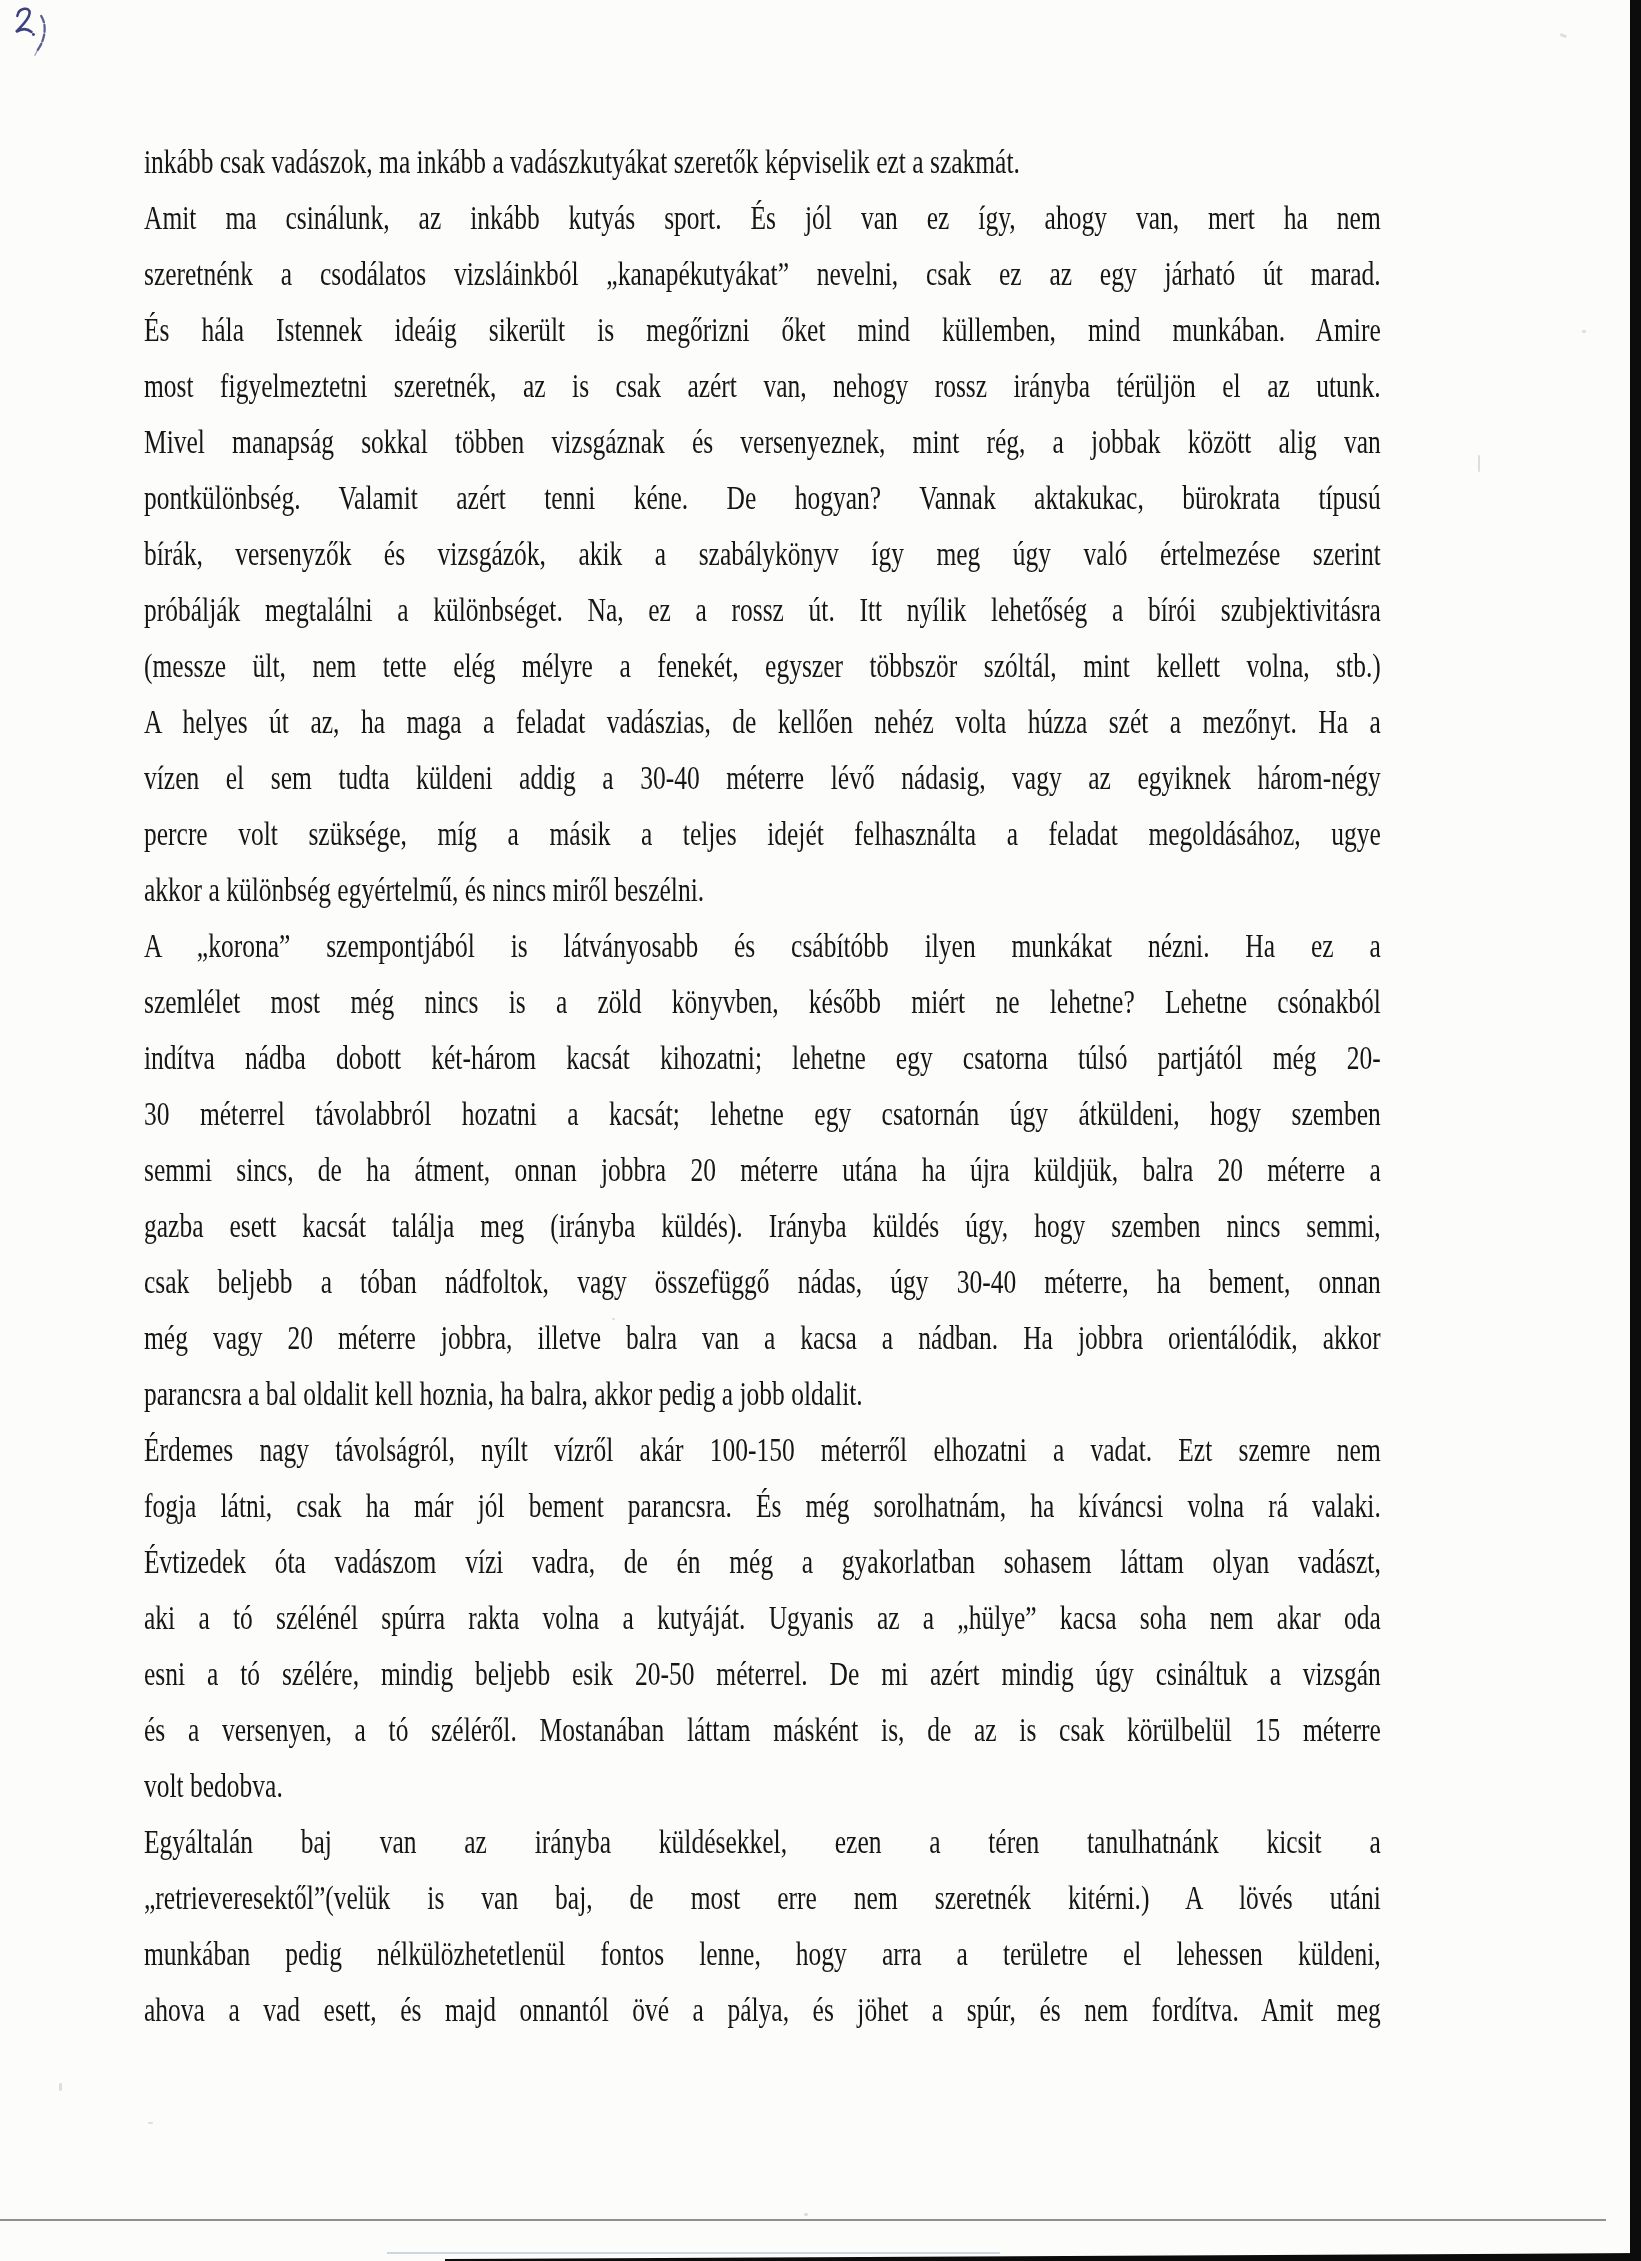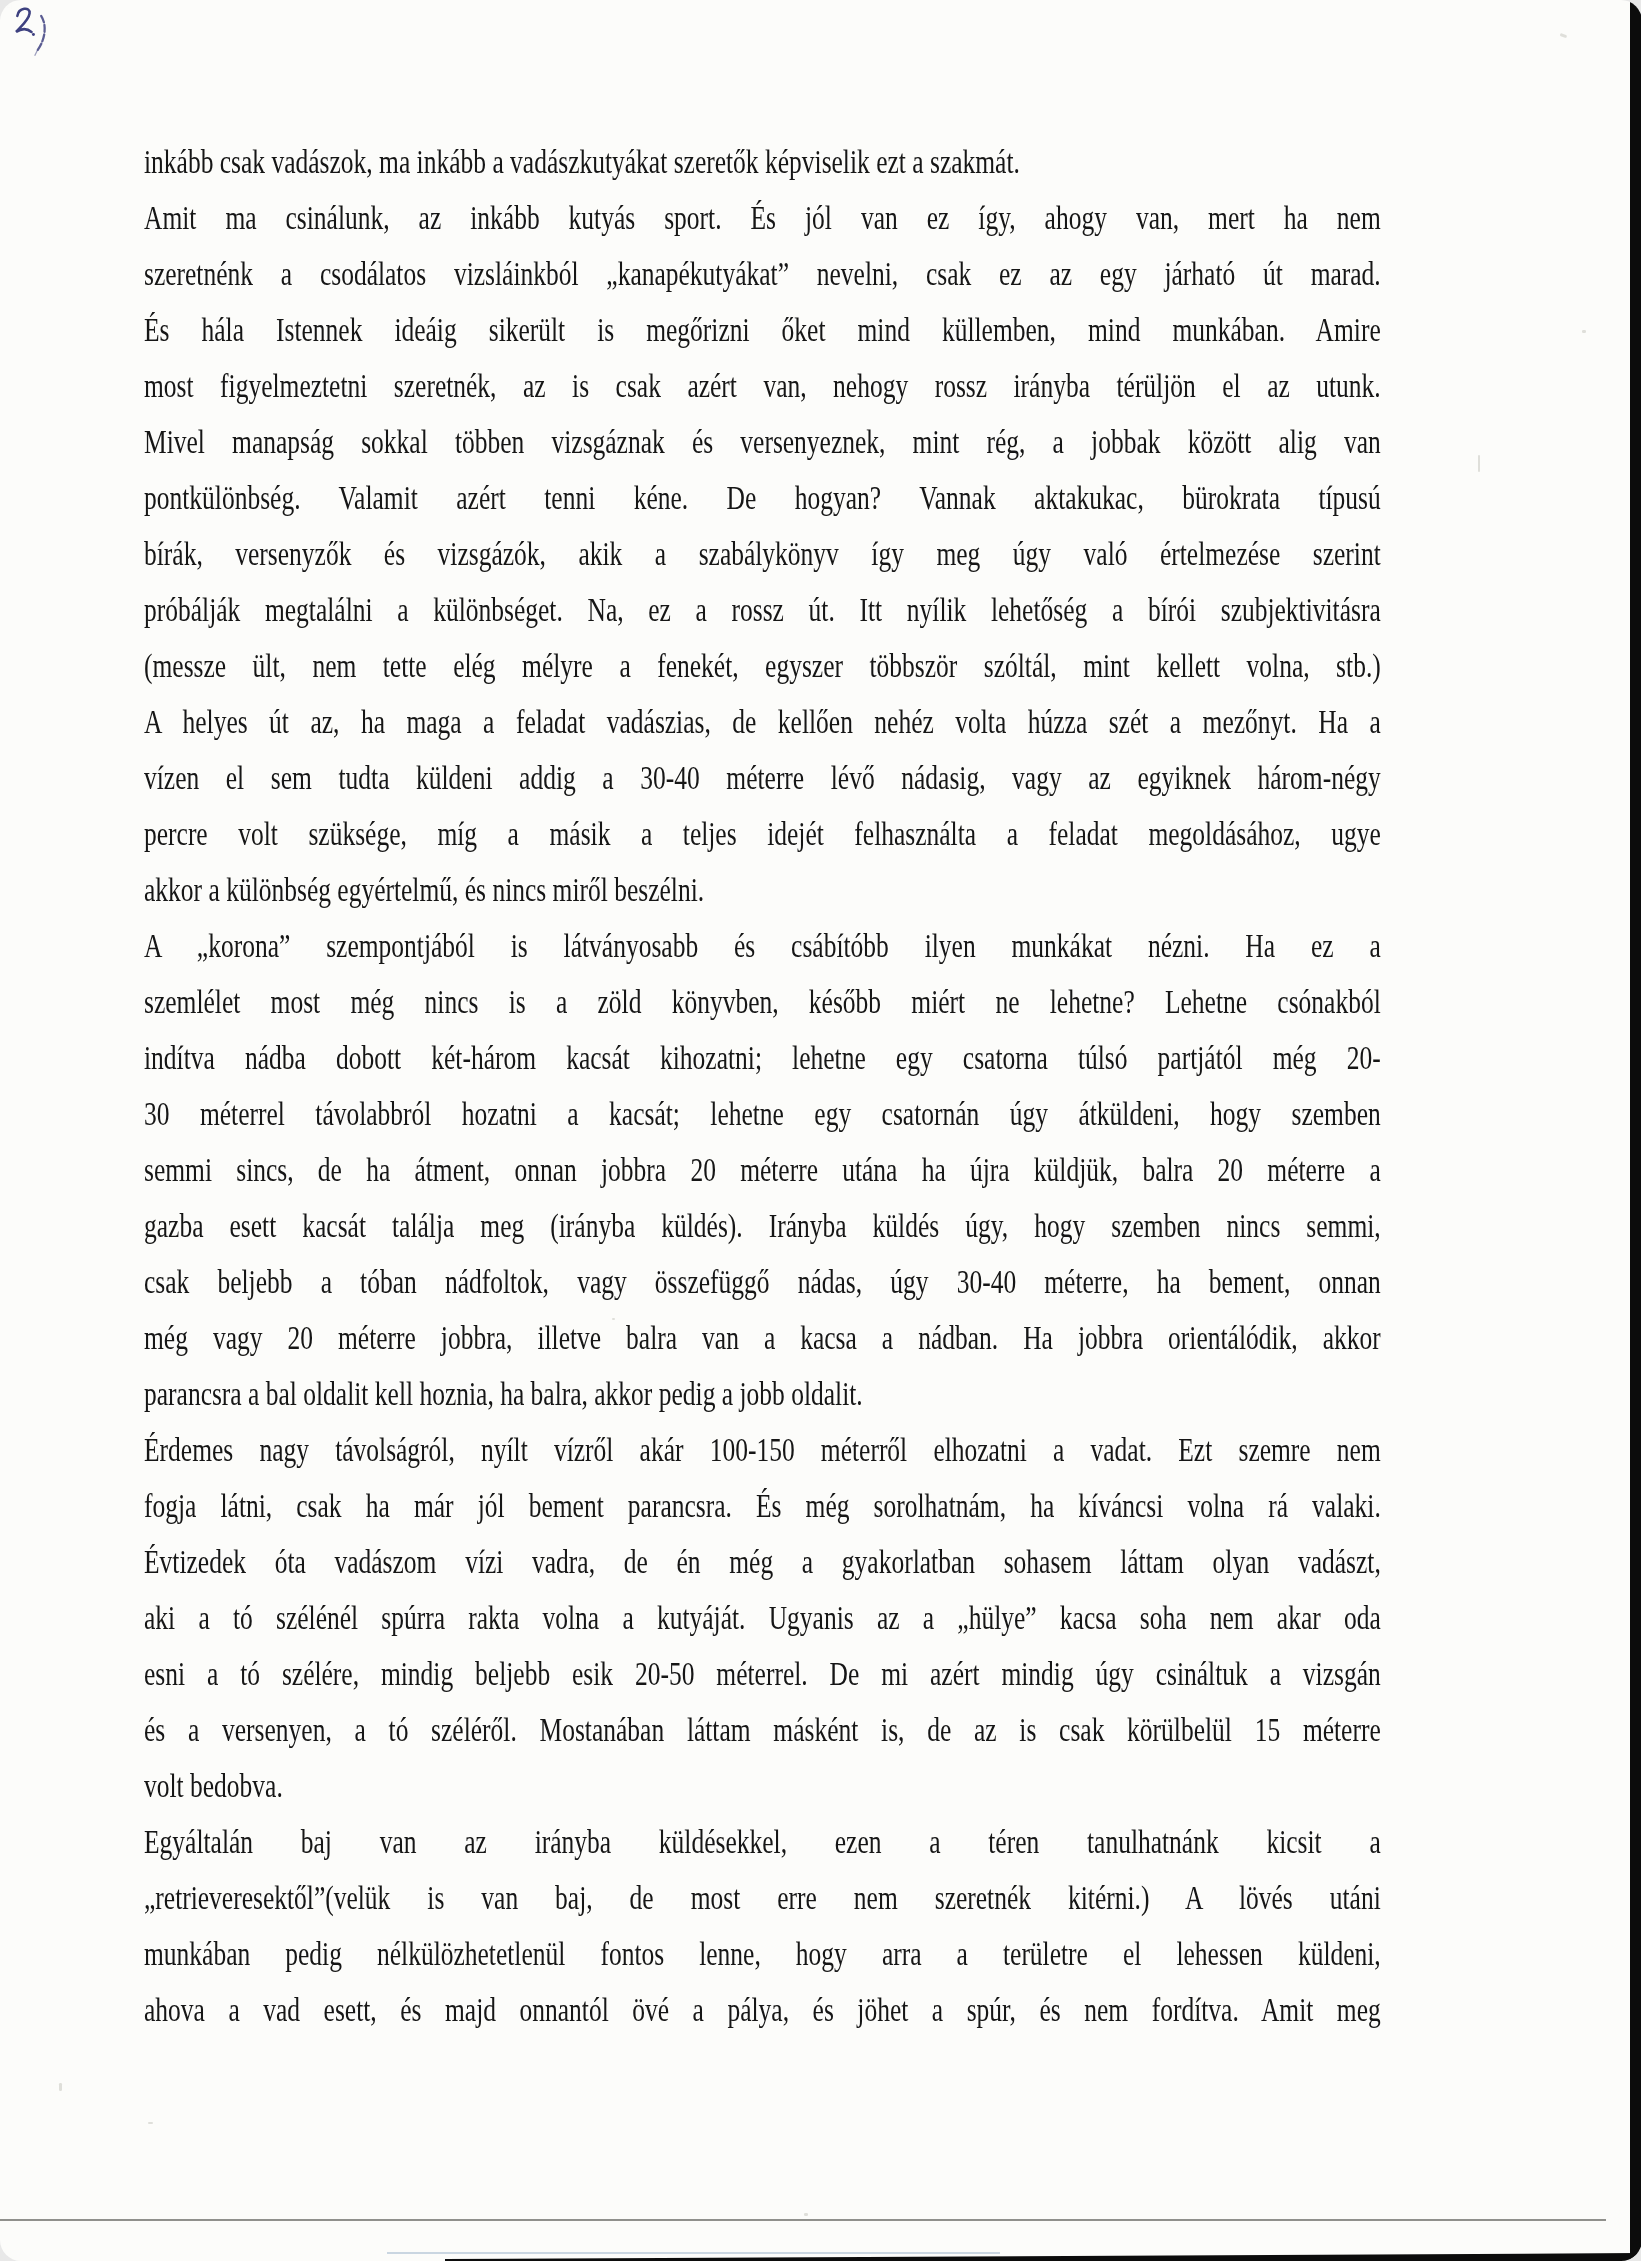--- a/index.html
+++ b/index.html
@@ -3,21 +3,20 @@
 <meta charset="utf-8">
 <style>
   html,body{margin:0;padding:0;background:#e8e8e8;}
   .paper{
     position:relative;
     width:1642px;height:2261px;
     background:#fcfcfa;
     overflow:hidden;
     font-family:"Liberation Serif","DejaVu Serif",serif;
     color:#161616;
-    border-radius:21px;
   }
   
   .textblock{
     position:absolute;
     left:144px;top:134px;
     width:1237px;
   }
   .line{
     width:1649px;               
     transform:scaleX(0.75);

